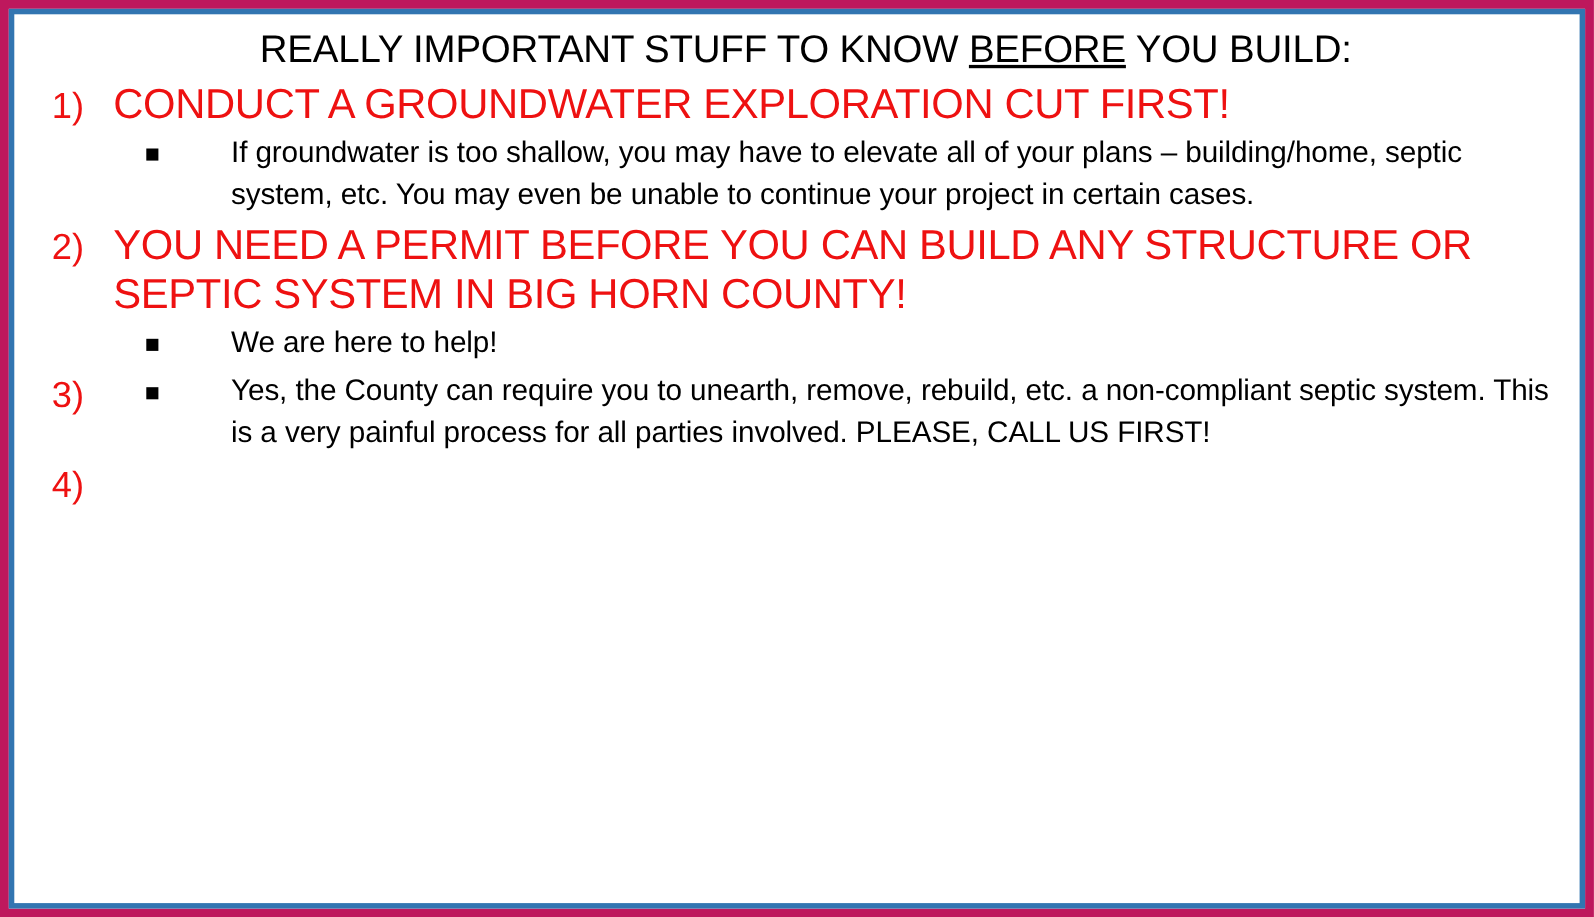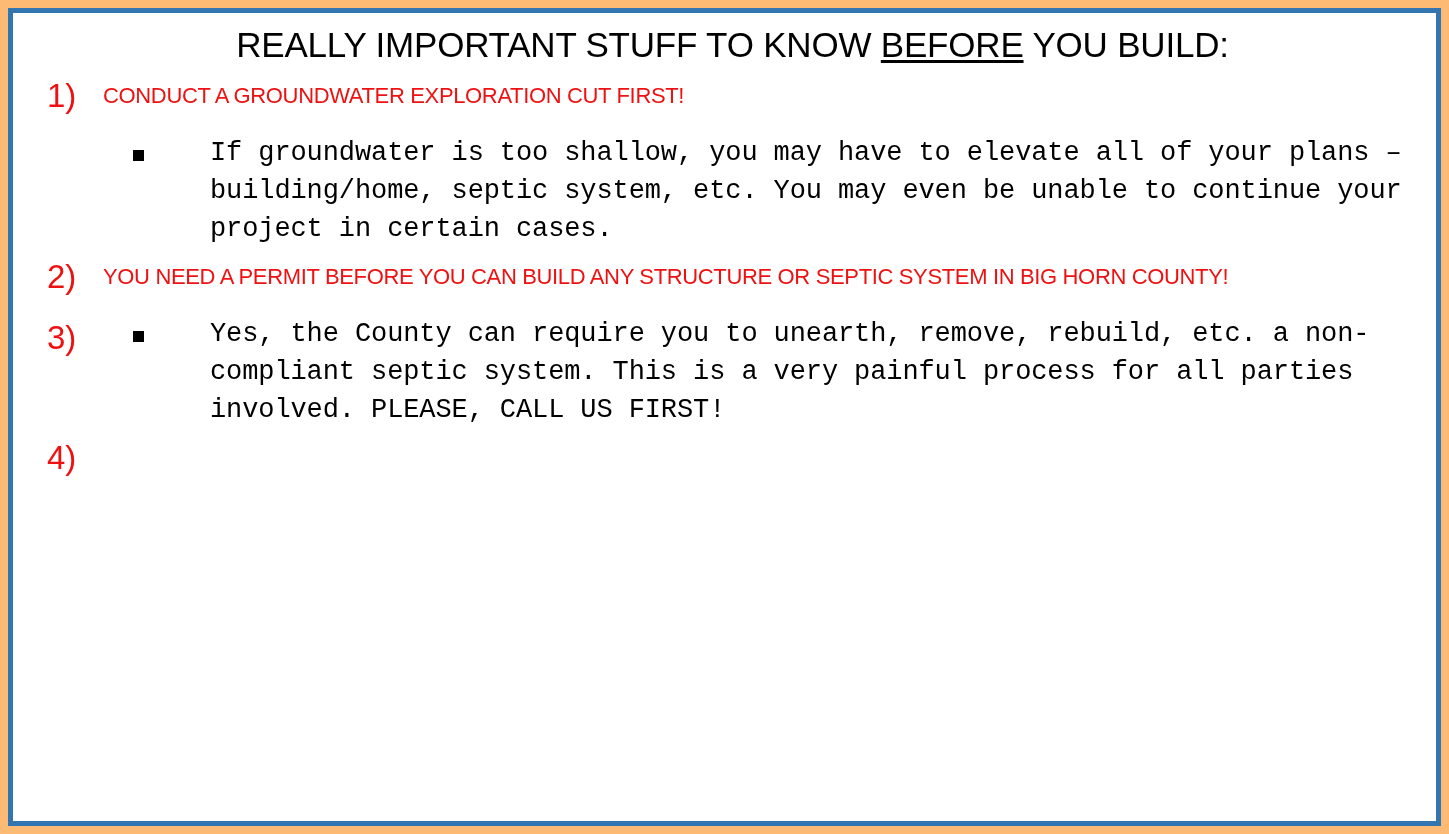--- a/index.html
+++ b/index.html
@@ -11,21 +11,21 @@
     width: 1449px;
     height: 834px;
     font-family: "Liberation Sans", sans-serif;
     overflow: hidden;
   }
   .slide {
     position: relative;
     width: 1449px;
     height: 834px;
     box-sizing: border-box;
-    background: #fdba74;
+    background: #be185d;
   }
   .frame {
     position: absolute;
     left: 8px;
     top: 8px;
     right: 8px;
     bottom: 8px;
     border: 5px solid #3275b1;
     box-sizing: border-box;
     background: #ffffff;
@@ -68,21 +68,21 @@
     left: 20px;
     top: 0;
     width: 48px;
     color: #ee1111;
     font-size: 33px;
     line-height: 45px;
     text-align: left;
   }
   .item-heading {
     color: #ee1111;
-    font-size: 22px;
+    font-size: 38px;
     line-height: 45px;
     letter-spacing: -0.35px;
     margin: 0;
   }
   ul.subitems {
     list-style: none;
     margin: 2px 0 6px 0;
     padding: 0;
   }
   li.subitem {
@@ -99,21 +99,21 @@
     left: 30px;
     top: 16px;
     width: 11px;
     height: 11px;
     background: #000000;
   }
   .subitem-text {
     display: block;
   }
   
-  li.item.tight ul.subitems { margin-top: 16px; font-family: Liberation Mono, monospace; }
+  li.item.tight ul.subitems { margin-top: 1px; }
   li.item + li.item { margin-top: 6px; }
 </style>
 </head>
 <body>
 
 <div class="slide">
   <div class="frame">
     <div class="content">
 
       <div class="title">
@@ -130,20 +130,24 @@
               <span class="bullet-square"></span>
               <span class="subitem-text">If groundwater is too shallow, you may have to elevate all of your plans – building/home, septic system, etc. You may even be unable to continue your project in certain cases.</span>
             </li>
           </ul>
         </li>
 
         <li class="item tight">
           <span class="item-number">2)</span>
           <div class="item-heading">YOU NEED A PERMIT BEFORE YOU CAN BUILD ANY STRUCTURE OR SEPTIC SYSTEM IN BIG HORN COUNTY!</div>
           <ul class="subitems">
+            <li class="subitem">
+              <span class="bullet-square"></span>
+              <span class="subitem-text">We are here to help!</span>
+            </li>
           </ul>
         </li>
 
         <li class="item tight">
           <span class="item-number">3)</span>
           <ul class="subitems">
             <li class="subitem">
               <span class="bullet-square"></span>
               <span class="subitem-text">Yes, the County can require you to unearth, remove, rebuild, etc. a non-compliant septic system. This is a very painful process for all parties involved. PLEASE, CALL US FIRST!</span>
             </li>

